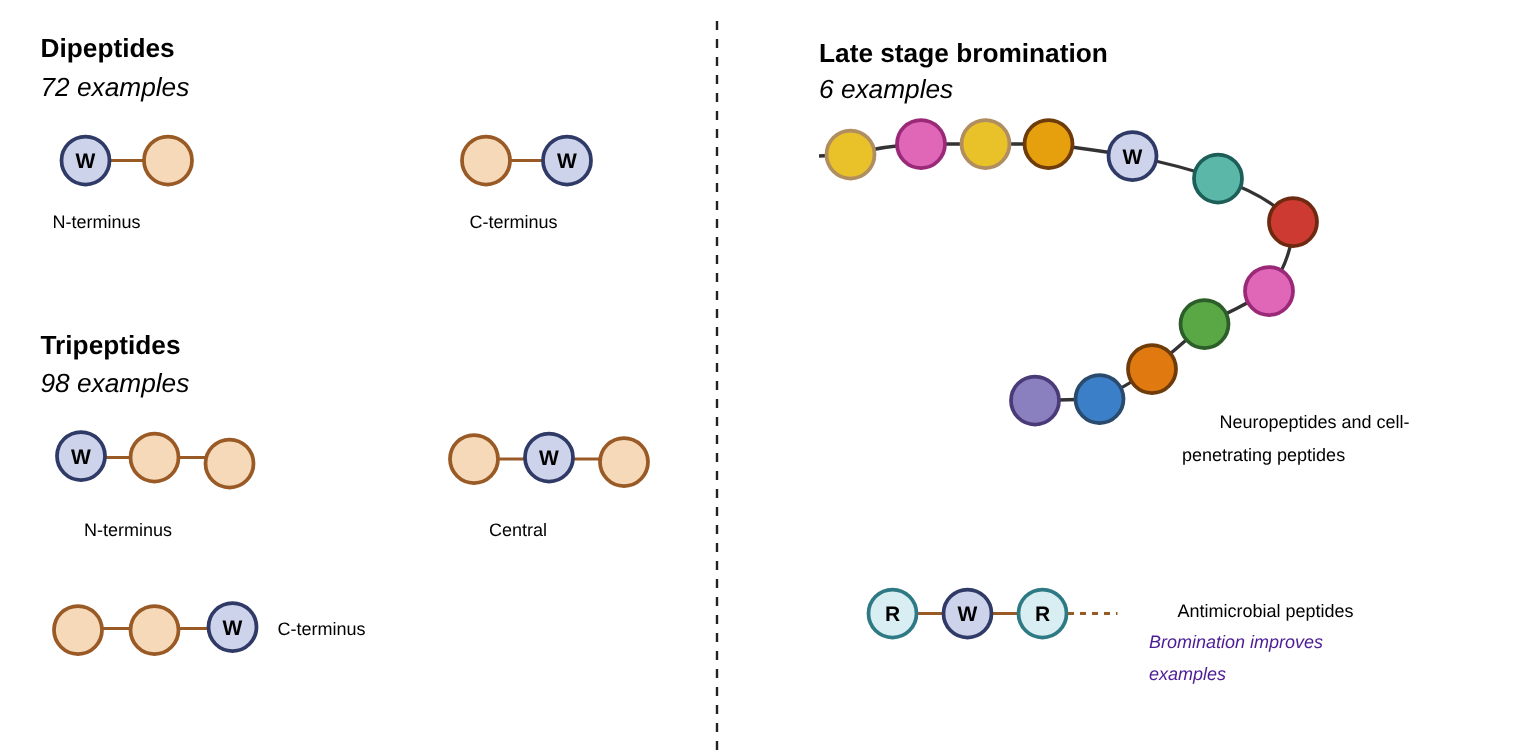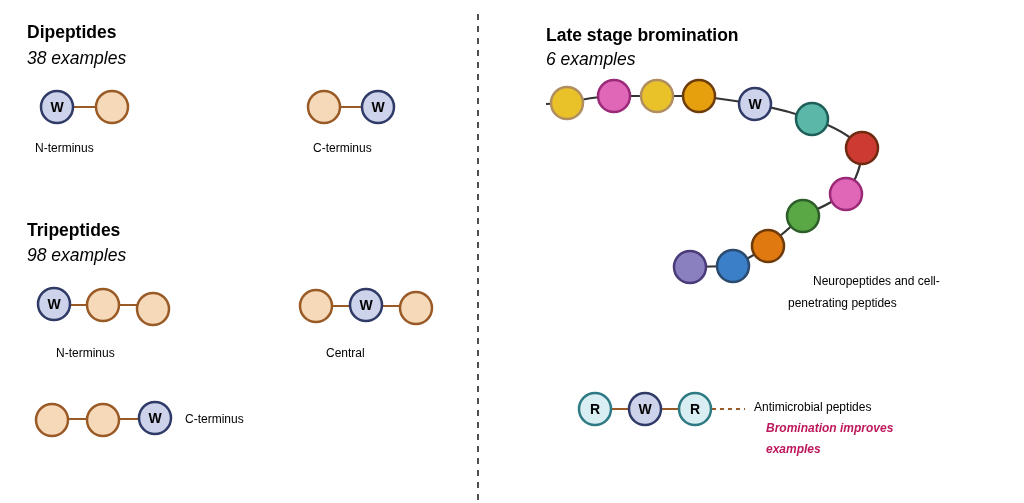--- a/index.html
+++ b/index.html
@@ -1,42 +1,42 @@
 <!DOCTYPE html>
 <html><head>
 <meta charset="utf-8">
 <style>
   html, body { margin:0; padding:0; background:#ffffff; }
   body { width:1024px; height:503px; position:relative; overflow:hidden; font-family:"Liberation Sans", sans-serif; color:#000; }
   .title { position:absolute; font-weight:bold; font-size:17.5px;text-align:center; }
   .sub { position:absolute; font-style:italic; font-size:17.5px; }
   .label { position:absolute; font-size:12px; }
-  .green { color:#be185d; font-style:italic;font-weight:bold; }
+  .green { color:#4c1d95; font-style:italic; }
   svg.art { position:absolute; left:0; top:0; }
   .rtext { font-family:"Liberation Sans", sans-serif; font-weight:bold; font-size:14px; }
 </style>
 </head>
 <body>
 
 <div class="title" style="left:27px;top:22px;">Dipeptides</div>
-<div class="sub" style="left:27px;top:48px;">38 examples</div>
+<div class="sub" style="left:27px;top:48px;">72 examples</div>
 <div class="label" style="left:35px;top:141px;">N-terminus</div>
 <div class="label" style="left:313px;top:141px;">C-terminus</div>
 
 <div class="title" style="left:27px;top:220px;">Tripeptides</div>
 <div class="sub" style="left:27px;top:245px;">98 examples</div>
 <div class="label" style="left:56px;top:346px;">N-terminus</div>
 <div class="label" style="left:326px;top:346px;">Central</div>
 <div class="label" style="left:185px;top:412px;">C-terminus</div>
 
 <div class="title" style="left:546px;top:25px;">Late stage bromination</div>
 <div class="sub" style="left:546px;top:49px;">6 examples</div>
 <div class="label" style="left:813px;top:274px;">Neuropeptides and cell-</div>
 <div class="label" style="left:788px;top:296px;">penetrating peptides</div>
-<div class="label" style="left:754px;top:400px;">Antimicrobial peptides</div>
+<div class="label" style="left:785px;top:400px;">Antimicrobial peptides</div>
 <div class="label green" style="left:766px;top:421px;">Bromination improves</div>
 <div class="label green" style="left:766px;top:442px;">examples</div>
 
 <svg class="art" width="1024" height="503">
 
   <line x1="478" y1="14" x2="478" y2="500" stroke="#222" stroke-width="1.6" stroke-dasharray="6,6"></line>
 
   <g>
     <line x1="74" y1="107" x2="96" y2="107" stroke="#9a5a26" stroke-width="2"></line>
     <circle class="w" cx="57" cy="107" r="16" fill="#cdd3ea" stroke="#2f3a66" stroke-width="2.5"></circle>

